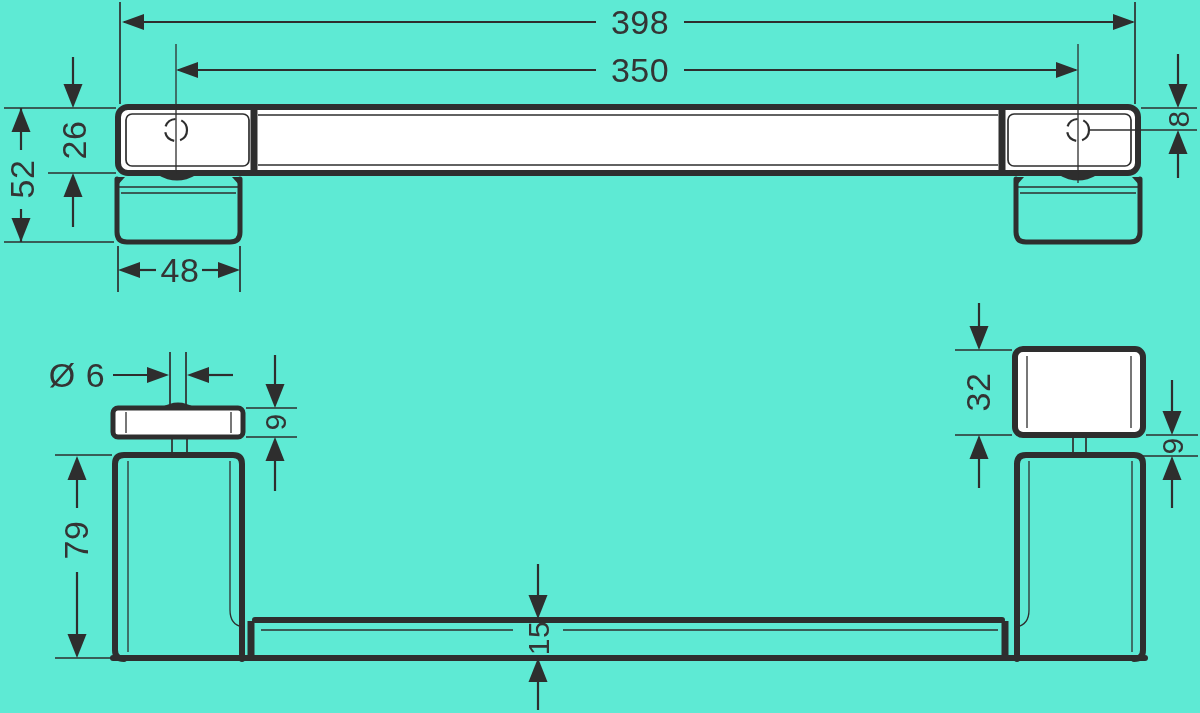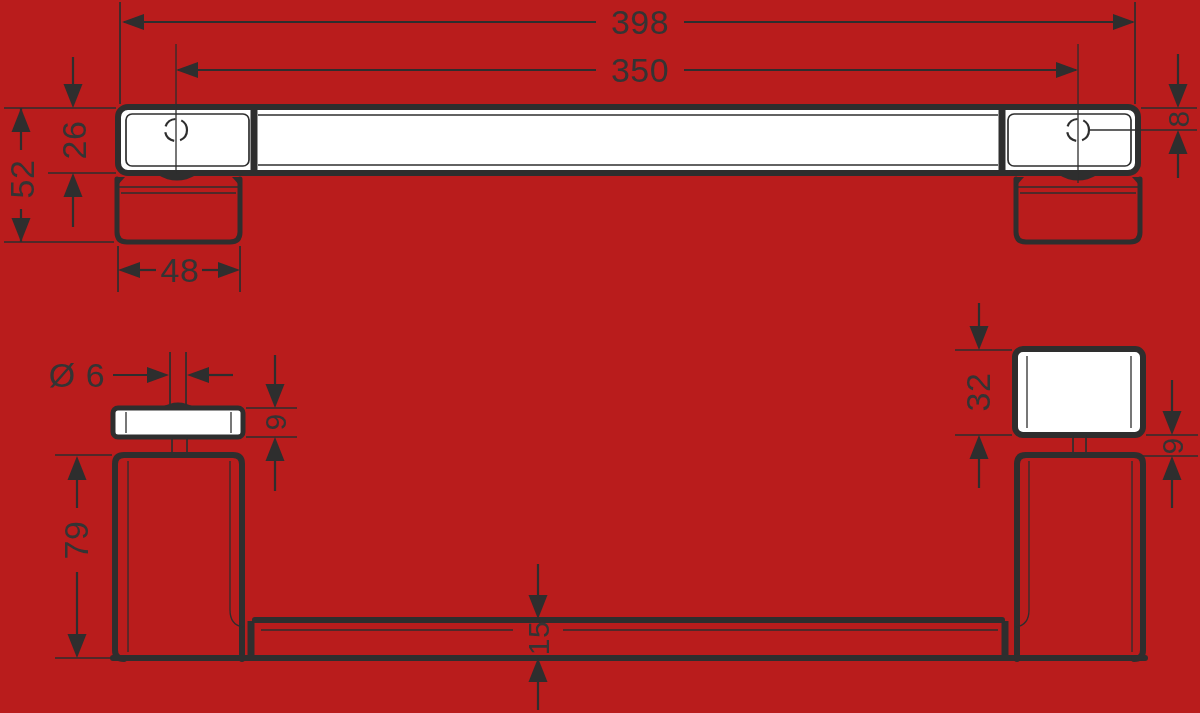--- a/index.html
+++ b/index.html
@@ -1,16 +1,16 @@
 <!DOCTYPE html>
 <html><head>
 <meta charset="utf-8">
 <style>
   html,body{margin:0;padding:0;background:#ffffff;}
-  .stage{width:1200px;height:713px;position:relative;background:#b91c1c;overflow:hidden;}
+  .stage{width:1200px;height:713px;position:relative;background:#5eead4;overflow:hidden;}
   svg text{
     font-family:"Liberation Sans", sans-serif;
     fill:#343434;
     font-weight:400;
     letter-spacing:0.5px;
   }
   .t34{font-size:34px;}
   .t30{font-size:30px;}
   .outline{stroke:#2e2e2e;stroke-width:6;fill:none;stroke-linecap:round;}
   .outlineF{stroke:#2e2e2e;stroke-width:6;fill:#ffffff;}

